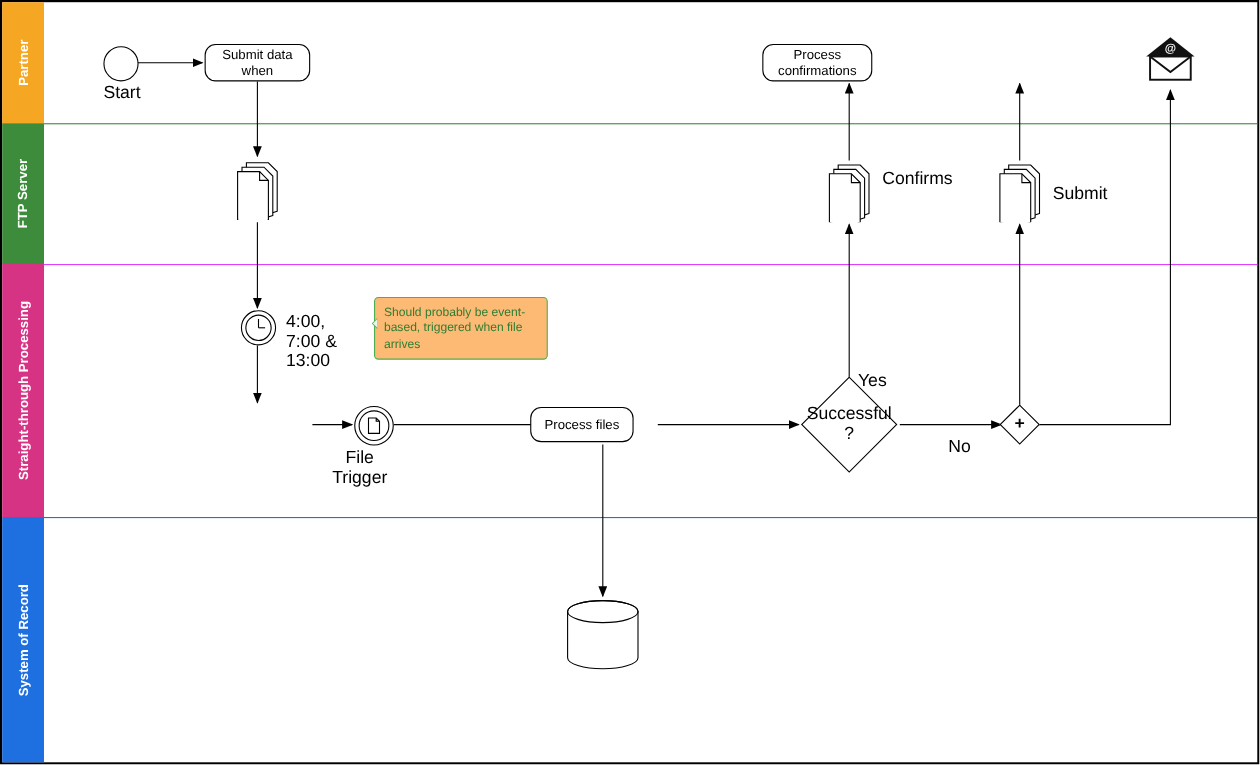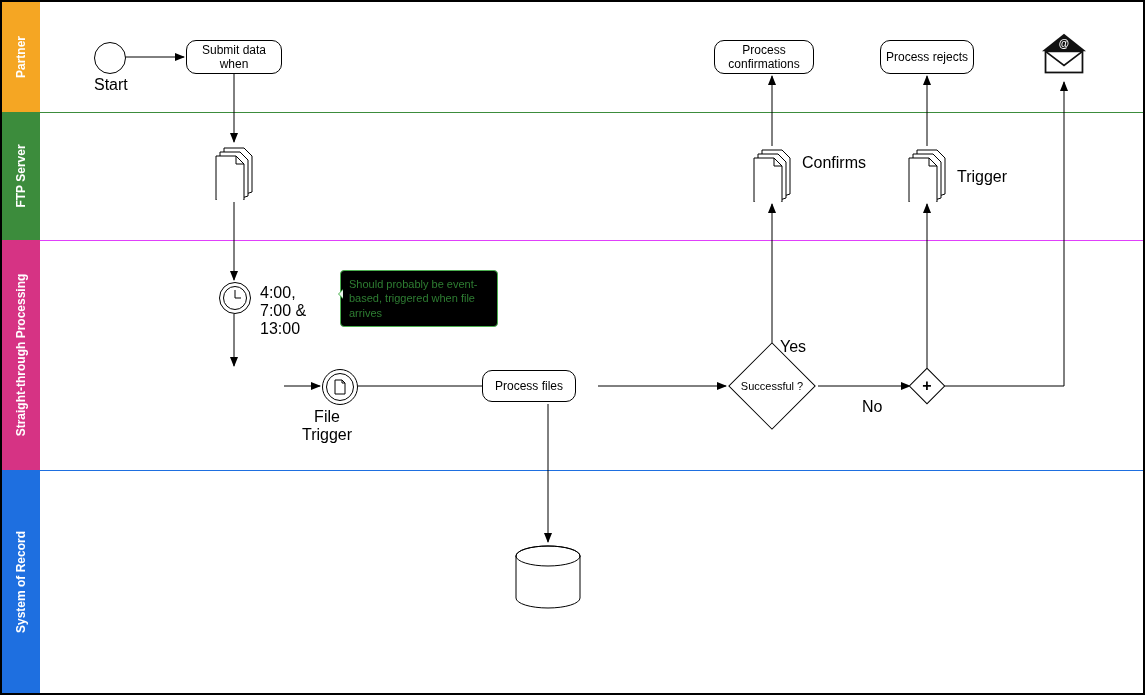--- a/index.html
+++ b/index.html
@@ -12,31 +12,31 @@
   .start-circle{position:absolute;width:30px;height:30px;border:1px solid #000;border-radius:50%;background:#fff}
   .timer{position:absolute;width:30px;height:30px;border-radius:50%;border:1px solid #000;background:#fff;display:flex;align-items:center;justify-content:center}
   .timer-inner{width:22px;height:22px;border-radius:50%;border:1px solid #000;position:relative}
   .timer-inner::before{content:"";position:absolute;left:50%;top:50%;width:1px;height:8px;background:#000;transform-origin:bottom;transform:translate(-50%,-100%) rotate(0deg)}
   .timer-inner::after{content:"";position:absolute;left:50%;top:50%;width:1px;height:6px;background:#000;transform-origin:bottom;transform:translate(-50%,-100%) rotate(90deg)}
   .file-trigger{position:absolute;width:34px;height:34px;border-radius:50%;border:1px solid #000;background:#fff;display:flex;align-items:center;justify-content:center}
   .file-trigger-inner{width:26px;height:26px;border-radius:50%;border:1px solid #000;display:flex;align-items:center;justify-content:center}
   .file-trigger-inner svg{width:14px;height:16px}
   .diamond{position:absolute;width:90px;height:60px;display:flex;align-items:center;justify-content:center}
   .diamond .shape{position:absolute;width:60px;height:60px;border:1px solid #000;background:#fff;transform:rotate(45deg)}
-  .diamond .text{position:relative;z-index:2;text-align:center;font-size:11px}
+  .diamond .text{position:relative;z-index:2;text-align:center;font-size:16px}
   .plus-gate{position:absolute;width:34px;height:34px;display:flex;align-items:center;justify-content:center}
   .plus-gate .shape{position:absolute;width:24px;height:24px;border:1px solid #000;background:#fff;transform:rotate(45deg)}
   .plus-gate .plus{position:relative;z-index:2;font-size:16px;font-weight:bold;line-height:1}
   .docs{position:absolute;width:46px;height:54px}
   .docs svg{width:100%;height:100%}
   .cyl{position:absolute;width:70px;height:70px}
   .cyl svg{width:100%;height:100%}
   .mail{position:absolute;width:54px;height:44px}
   .mail svg{width:100%;height:100%}
-  .comment{position:absolute;border:1px solid #4CAF50;background:#000000;color:#2E7D32;border-radius:4px;padding:6px 8px;font-size:11px;line-height:1.3;max-width:140px}
+  .comment{position:absolute;border:1px solid #4CAF50;background:#fdba74;color:#2E7D32;border-radius:4px;padding:6px 8px;font-size:11px;line-height:1.3;max-width:140px}
   .comment::before{content:"";position:absolute;left:-8px;top:18px;border:5px solid transparent;border-right-color:#4CAF50}
   .comment::after{content:"";position:absolute;left:-6px;top:19px;border:4px solid transparent;border-right-color:#E8F5E9}
   svg.arrows{position:absolute;left:0;top:0;width:1145px;height:695px;pointer-events:none}
 </style>
 </head>
 <body>
 
 <div class="stage">
 
   <div class="lane" style="top:0;height:110px;background:#F5A623">
@@ -92,27 +92,24 @@
     <line x1="925" y1="144" x2="925" y2="74" stroke="#000" marker-end="url(#ah)"></line>
   </svg>
 
   <div class="start-circle" style="left:92px;top:40px"></div>
   <div class="node-label" style="left:92px;top:74px;width:30px">Start</div>
 
   <div class="node-task" style="left:184px;top:38px;width:96px;height:34px">
       <span>Submit data when</span>
     </div>
 
-  <div class="node-task" style="left:712px;top:38px;width:100px;height:34px">
+  <div class="node-task" style="left:691px;top:38px;width:100px;height:34px">
       <span>Process confirmations</span>
     </div>
 
-  <div class="node-task" style="left:878px;top:38px;width:94px;height:34px">
-      <span>Process rejects</span>
-    </div>
 
   <div class="mail" style="left:1035px;top:30px">
     <svg viewBox="0 0 54 50">
       <polygon points="27,2 52,22 2,22" fill="#111"></polygon>
       <rect x="6" y="22" width="42" height="24" fill="#fff" stroke="#111" stroke-width="2"></rect>
       <polyline points="6,22 27,38 48,22" fill="none" stroke="#111" stroke-width="2"></polyline>
       <text x="27" y="17" text-anchor="middle" fill="#fff" font-size="12" font-weight="bold">@</text>
     </svg>
   </div>
 
@@ -142,21 +139,21 @@
   <div class="docs" style="left:903px;top:146px">
     <svg viewBox="0 0 46 54">
       <g fill="#fff" stroke="#000">
         <path d="M12 2 h20 l8 8 v36 q-14 6 -28 0 V2 Z"></path>
         <path d="M8 6 h20 l8 8 v36 q-14 6 -28 0 V6 Z"></path>
         <path d="M4 10 h20 l8 8 v36 q-14 6 -28 0 V10 Z"></path>
         <polyline points="24,10 24,18 32,18" fill="none"></polyline>
       </g>
     </svg>
   </div>
-  <div class="node-label" style="left:955px;top:166px">Trigger</div>
+  <div class="node-label" style="left:955px;top:166px">Submit</div>
 
   <div class="timer" style="left:217px;top:280px">
       <div class="timer-inner"></div>
     </div>
   <div class="node-label" style="left:258px;top:282px;width:70px;text-align:left">4:00, 7:00 &amp; 13:00</div>
 
   <div class="comment" style="left:338px;top:268px"><span>Should probably be event-based, triggered when file arrives</span></div>
 
 
   <div class="file-trigger" style="left:320px;top:367px">

